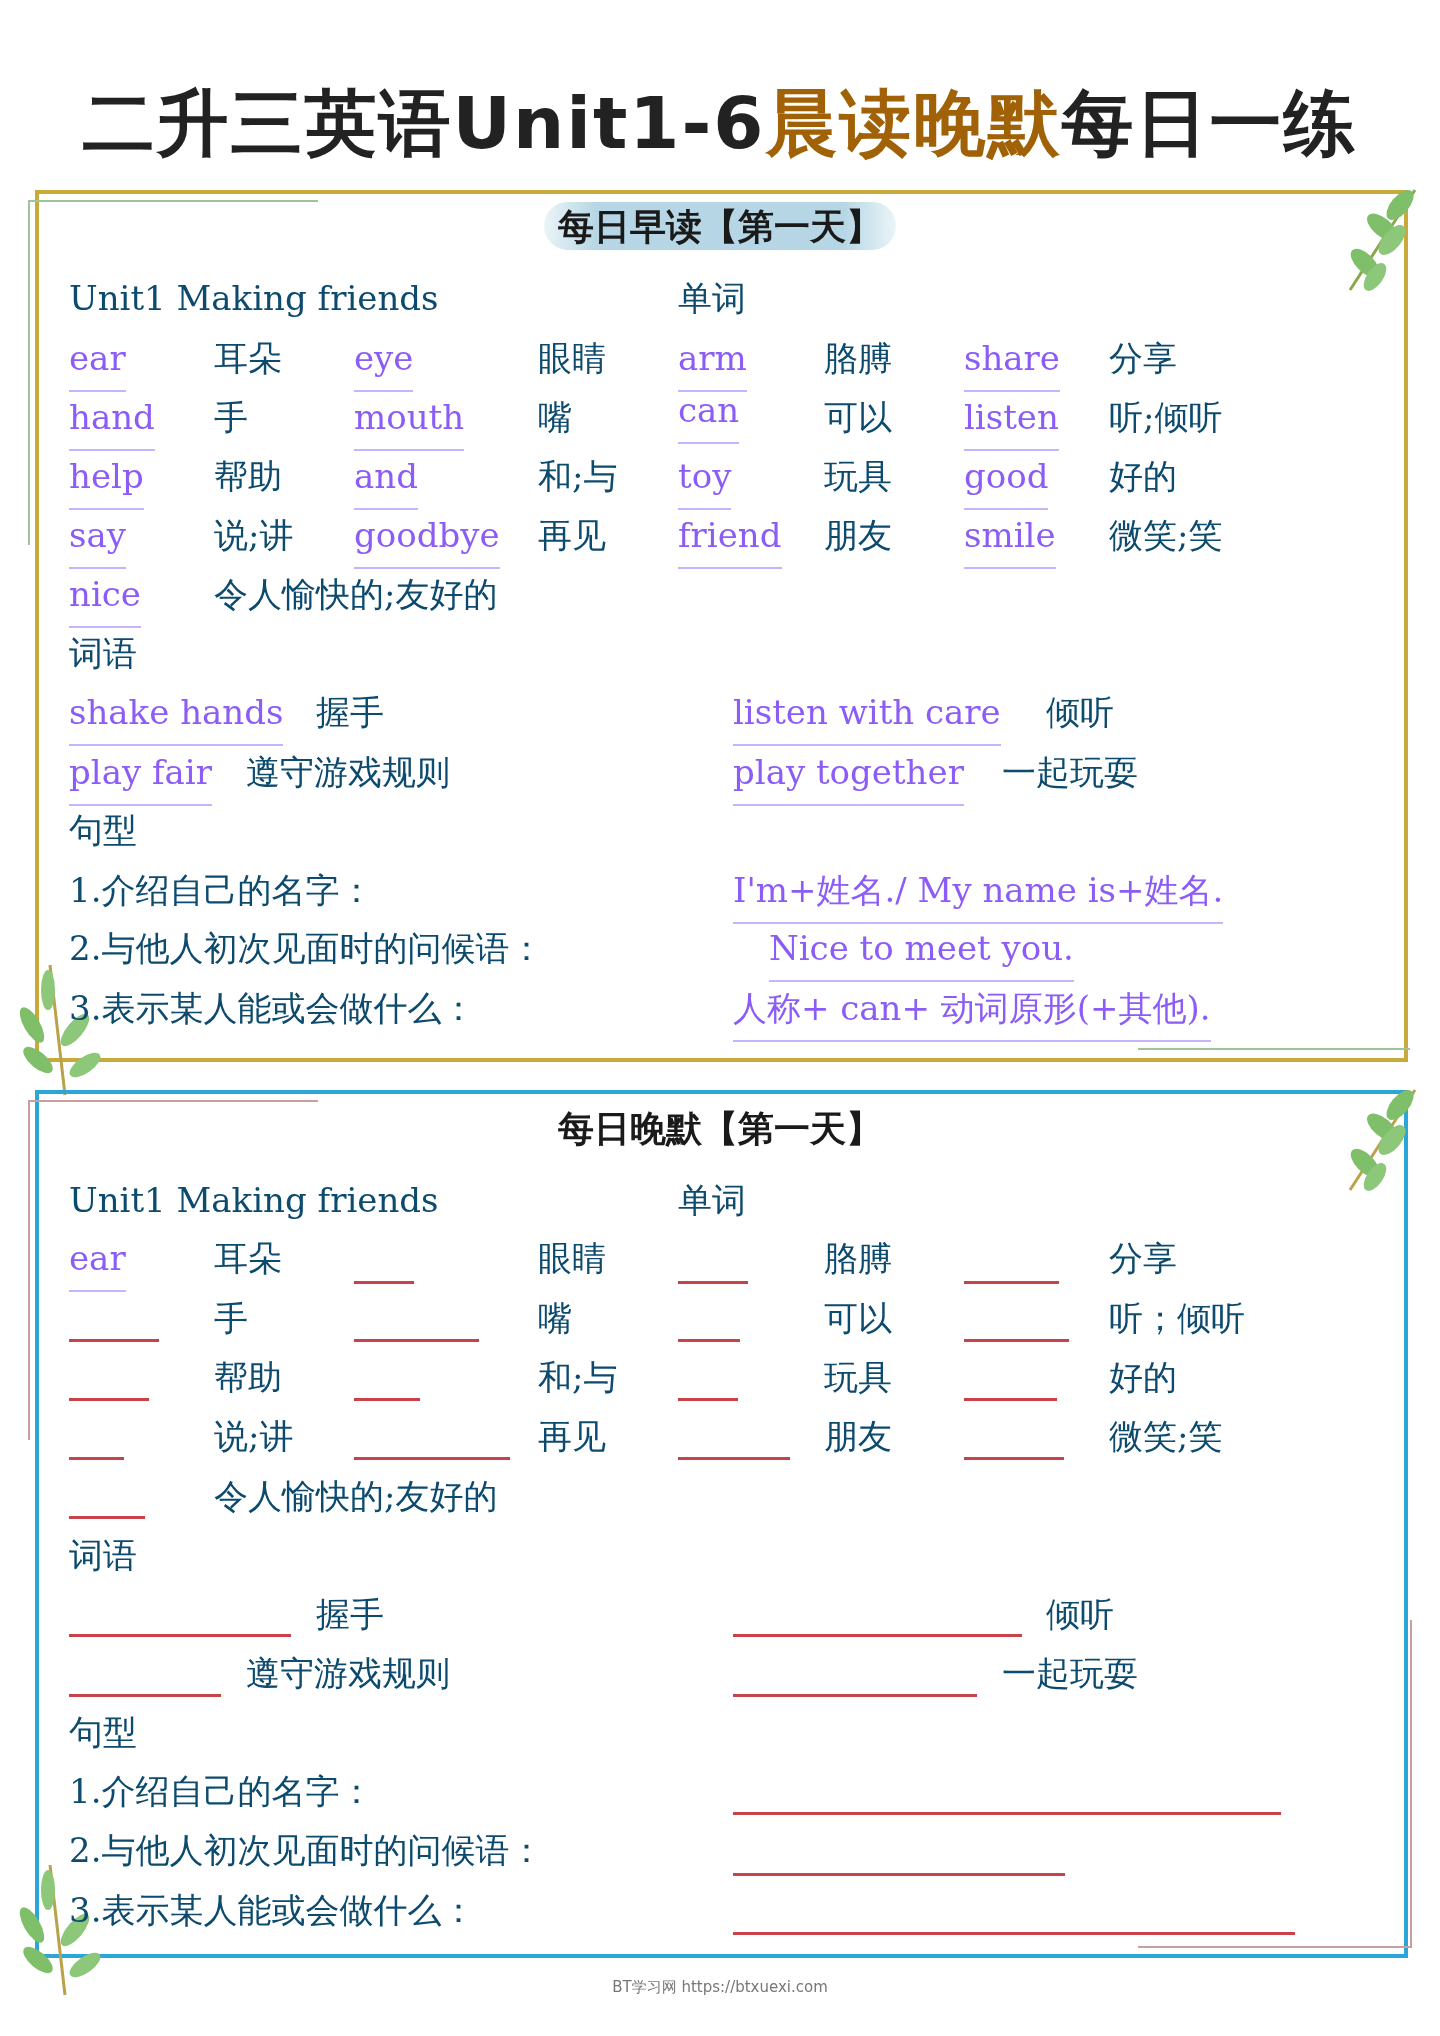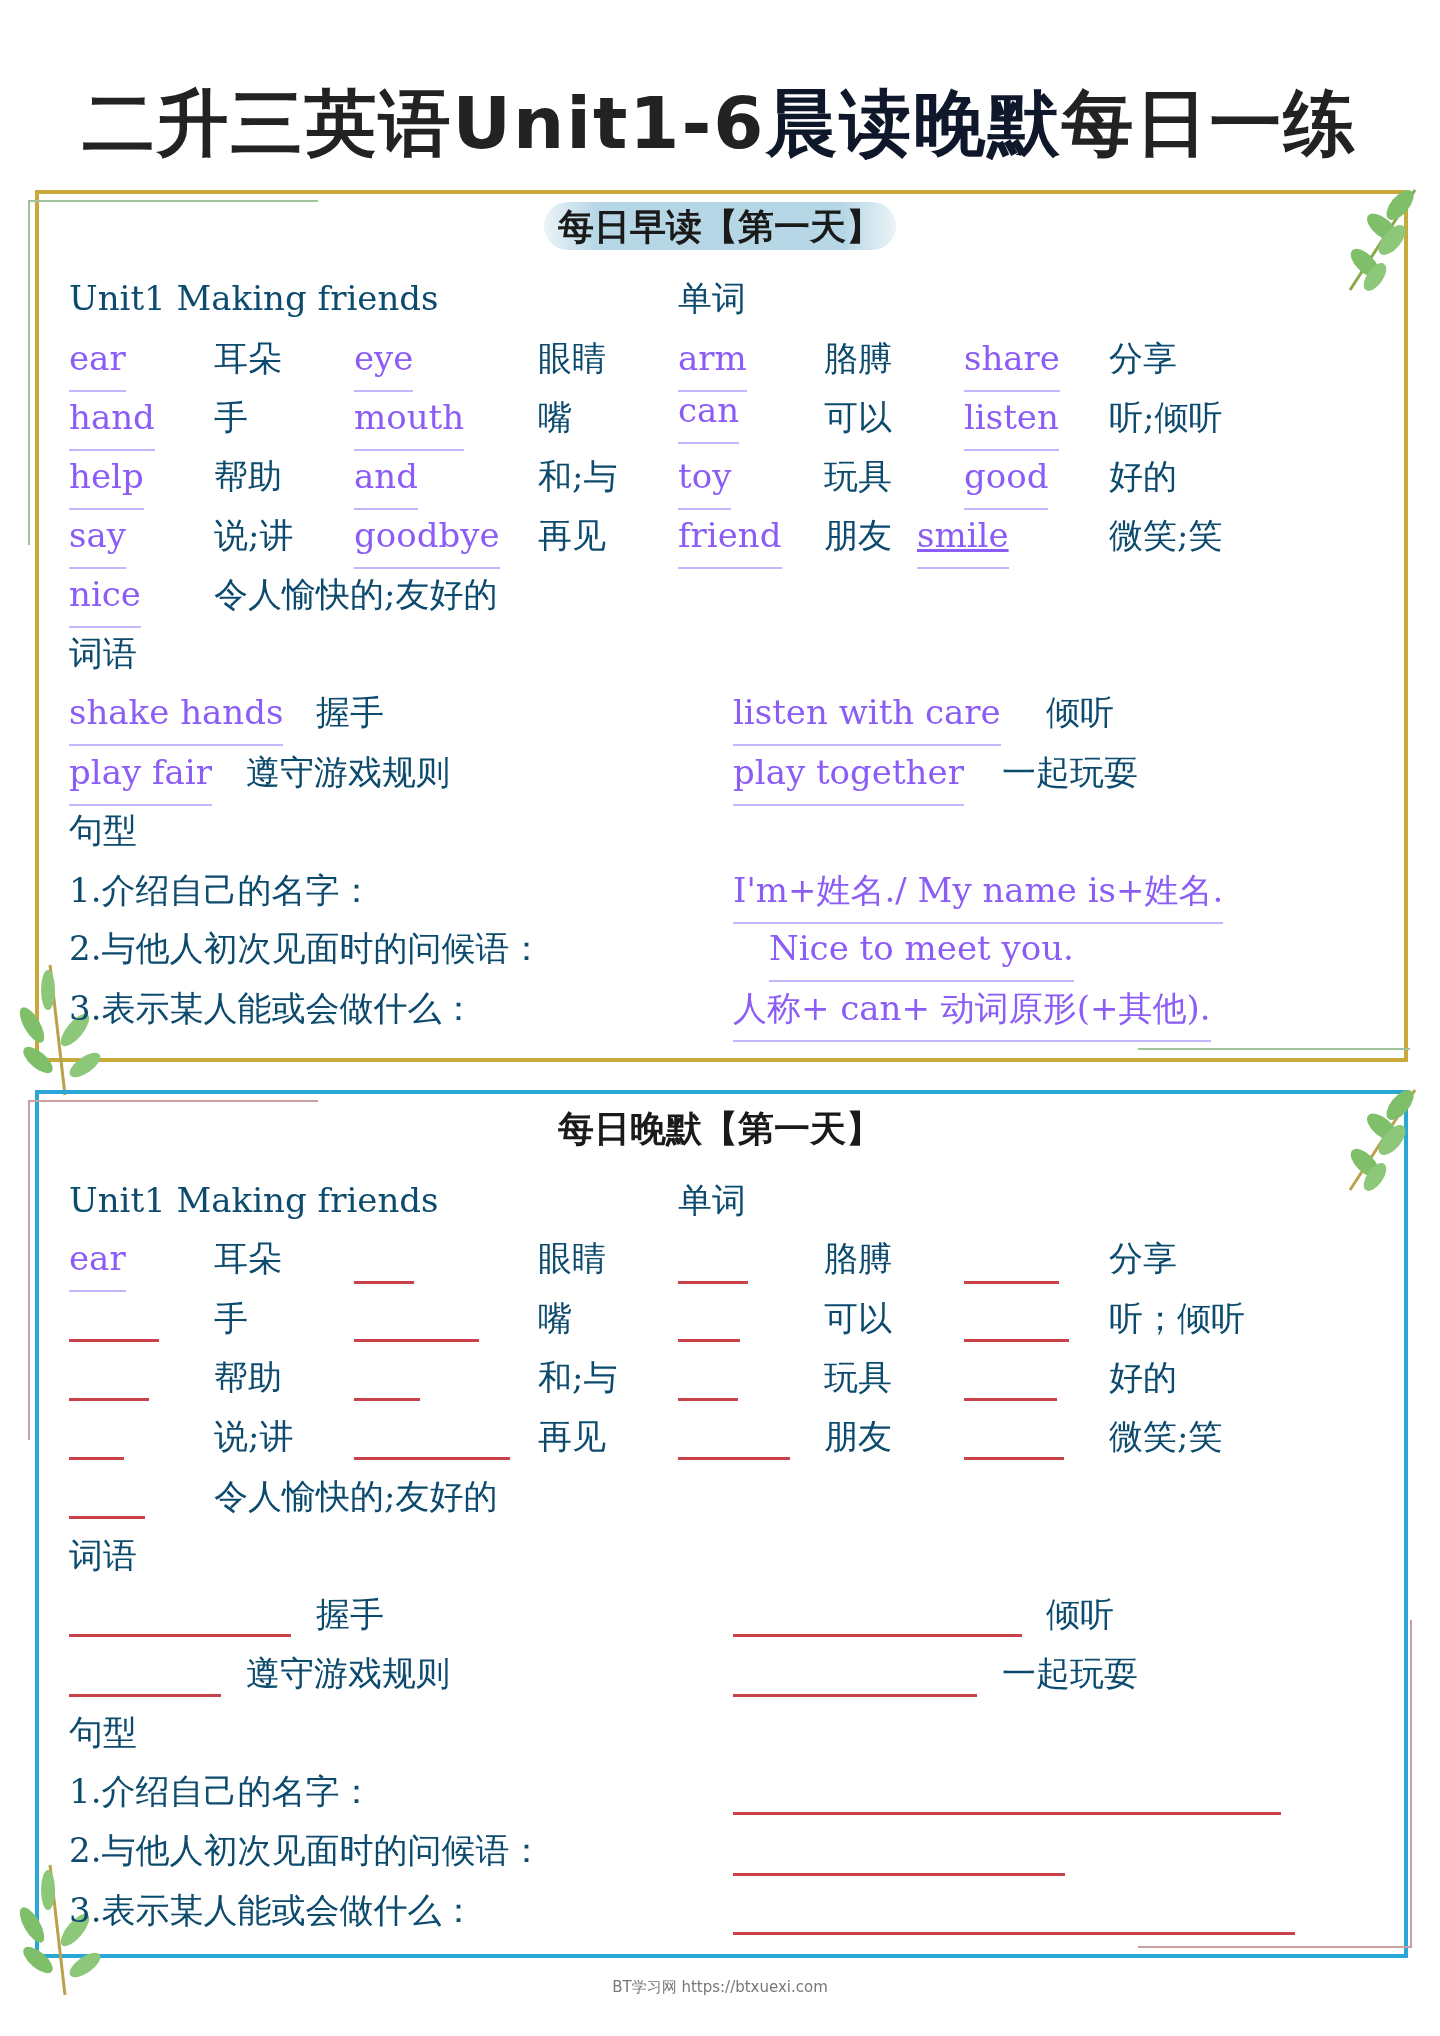--- a/index.html
+++ b/index.html
@@ -1,21 +1,21 @@
 <!DOCTYPE html>
 <html><head>
 <meta charset="utf-8">
 <style>
   html, body { margin:0; padding:0; }
   body { width:1440px; height:2036px; background:#ffffff; position:relative; overflow:hidden;
          font-family:"DejaVu Serif","Liberation Serif",serif; color:#1a1a1a; }
   .abs { position:absolute; white-space:nowrap; }
   .title { position:absolute; left:0; width:1440px; top:78px; text-align:center; font-family:"DejaVu Sans","Liberation Sans",sans-serif;
            font-size:72px; font-weight:bold; letter-spacing:2px; color:#222; line-height:90px; }
-  .title .red { color:#0f172a; }
+  .title .red { color:#a16207; }
   .box { position:absolute; left:35px; width:1373px; box-sizing:border-box; }
   .box-gold { top:190px; height:872px; border:4px solid #c8a93a; }
   .box-blue { top:1090px; height:868px; border:4px solid #2aa7d6; }
   .inner-line-h { position:absolute; height:2px; }
   .inner-line-v { position:absolute; width:2px; }
   .sec-header { position:absolute; left:0; width:1440px; text-align:center; font-family:"DejaVu Serif","Liberation Serif",serif;
                 font-size:36px; font-weight:bold; line-height:48px; }
   .hl { display:inline-block; padding:0 14px; border-radius:24px;
         background:linear-gradient(90deg, rgba(122,181,208,0.15), rgba(122,181,208,0.55) 15%, rgba(122,181,208,0.55) 85%, rgba(122,181,208,0.15)); }
   .txt { font-size:34px; line-height:44px; }
@@ -88,21 +88,21 @@
 <span class="abs txt zh" style="left:824px;top:454px;">玩具</span>
 <span class="abs txt en" style="left:964px;top:454px;">good</span>
 <span class="abs txt zh" style="left:1109px;top:454px;">好的</span>
 
 <span class="abs txt en" style="left:69px;top:513px;">say</span>
 <span class="abs txt zh" style="left:214px;top:513px;">说;讲</span>
 <span class="abs txt en" style="left:354px;top:513px;">goodbye</span>
 <span class="abs txt zh" style="left:538px;top:513px;">再见</span>
 <span class="abs txt en" style="left:678px;top:513px;">friend</span>
 <span class="abs txt zh" style="left:824px;top:513px;">朋友</span>
-<span class="abs txt en" style="left:917px;top:513px;text-decoration:underline;">smile</span>
+<span class="abs txt en" style="left:964px;top:513px;">smile</span>
 <span class="abs txt zh" style="left:1109px;top:513px;">微笑;笑</span>
 
 <span class="abs txt en" style="left:69px;top:572px;">nice</span>
 <span class="abs txt zh" style="left:214px;top:572px;">令人愉快的;友好的</span>
 
 <div class="abs txt zh" style="left:69px;top:631px;">词语</div>
 
 <span class="abs txt en" style="left:69px;top:690px;">shake hands</span>
 <span class="abs txt zh" style="left:316px;top:690px;">握手</span>
 <span class="abs txt en" style="left:733px;top:690px;">listen with care</span>

